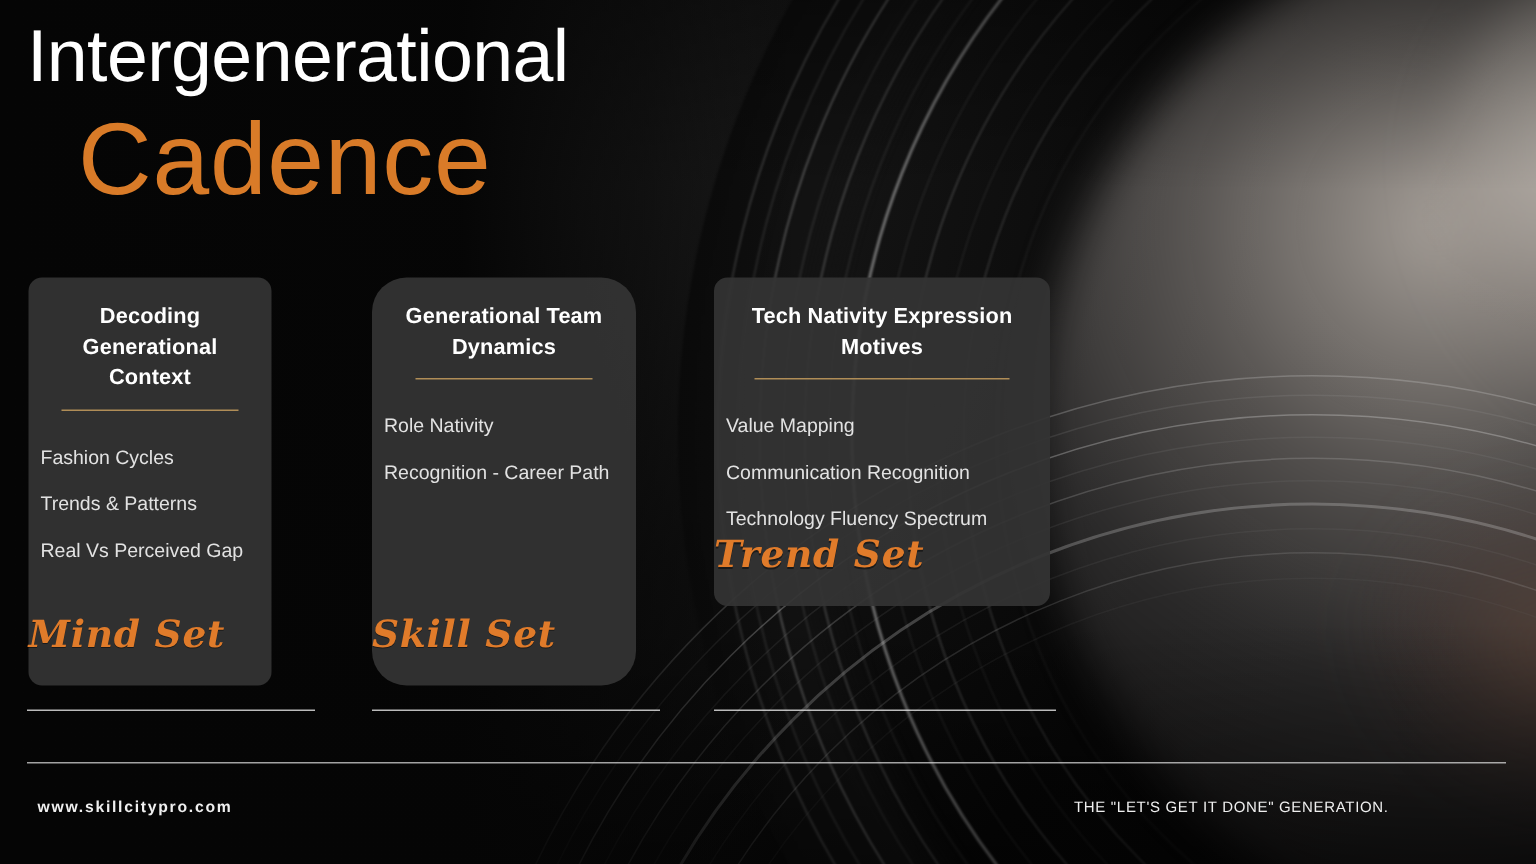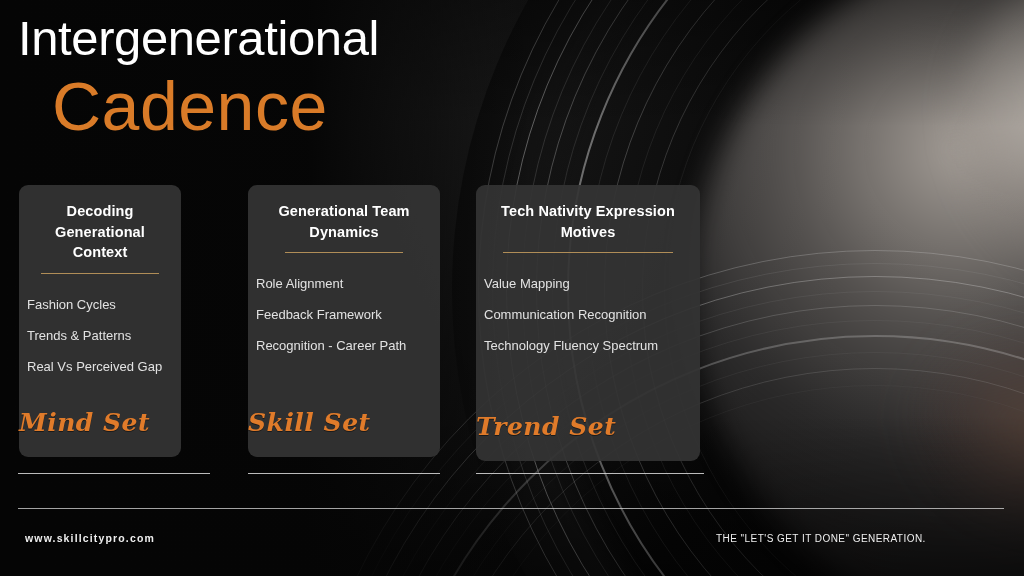--- a/index.html
+++ b/index.html
@@ -134,22 +134,22 @@
   }
 
   
   .card {
     position:absolute;
     background:rgba(52,52,52,.93);
     border-radius:9px;
     padding:16px 0 0 0;
   }
   .card-1 { left:19px;  top:185px; width:162px; height:272px; }
-  .card-2 { left:248px; top:185px; width:192px; height:272px; }
-  .card-3 { left:476px; top:185px; width:224px; height:276px; }
+  .card-2 { left:248px; top:185px; width:176px; height:272px;border-radius:23px; }
+  .card-3 { left:476px; top:185px; width:224px; height:219px; }
 
   .card-title {
     color:#ffffff; font-weight:bold; font-size:14.5px;
     line-height:1.42; text-align:center; padding:0 10px;
     letter-spacing:.1px;
   }
   .card-rule {
     height:0; border-top:1.6px solid #b08d57;
     margin:10px auto 0 auto;
   }
@@ -259,22 +259,21 @@
         <div class="card-item">Trends &amp; Patterns</div>
         <div class="card-item">Real Vs Perceived Gap</div>
       </div>
       <div class="card-badge">Mind Set</div>
     </div>
 
     <div class="card card-2">
       <div class="card-title">Generational Team Dynamics</div>
       <div class="card-rule"></div>
       <div class="card-list">
-        <div class="card-item">Role Alignment</div>
-        <div class="card-item">Feedback Framework</div>
+        <div class="card-item">Role Nativity</div>
         <div class="card-item">Recognition - Career Path</div>
       </div>
       <div class="card-badge">Skill Set</div>
     </div>
 
     <div class="card card-3">
       <div class="card-title">Tech Nativity Expression Motives</div>
       <div class="card-rule"></div>
       <div class="card-list">
         <div class="card-item">Value Mapping</div>

